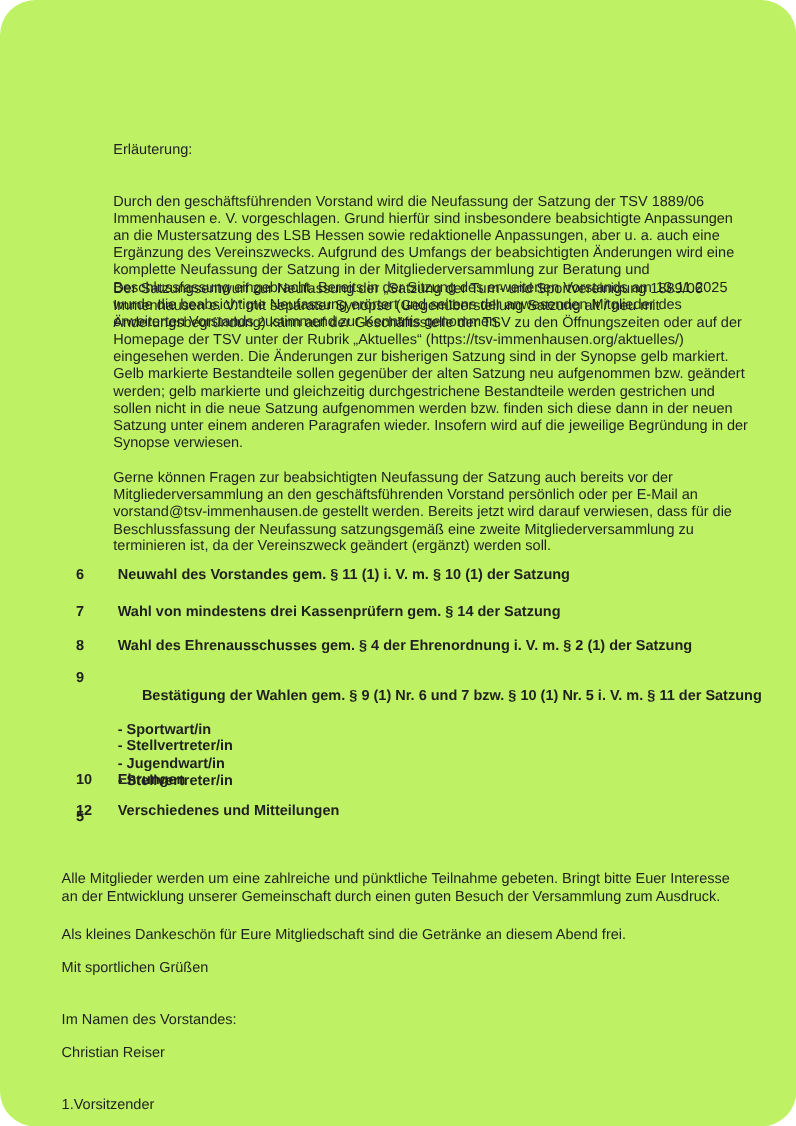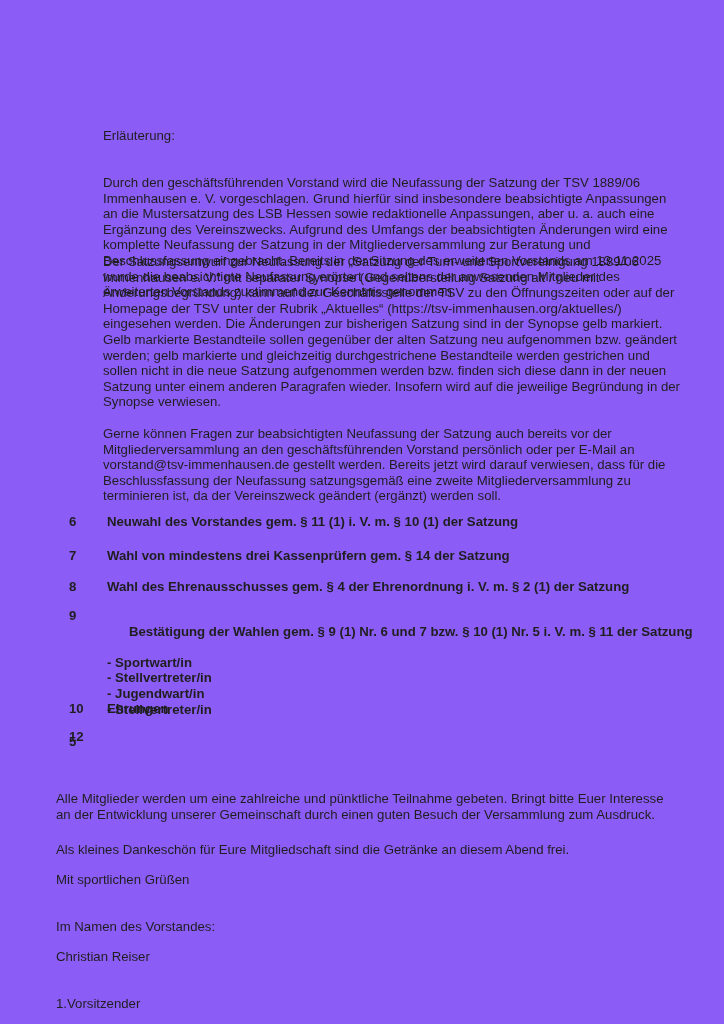--- a/index.html
+++ b/index.html
@@ -4,26 +4,27 @@
 <style>
   html, body {
     margin: 0;
     padding: 0;
     background: #ffffff;
   }
   .page {
     position: relative;
     width: 724px;
     height: 1024px;
-    background: #8b5cf6;
+    background: #bef264;
     font-family: "Liberation Sans", "DejaVu Sans", sans-serif;
     font-size: 13.2px;
     line-height: 15.6px;
     color: #1f1f1f;
     overflow: hidden;
+    border-radius: 32px;
   }
   .block {
     position: absolute;
     white-space: pre;
   }
   .indent { left: 103px; }
   .leftcol { left: 56px; }
   .agenda-item {
     left: 69px;
     display: flex;
@@ -104,20 +105,21 @@
     <span class="num">10</span>
     <span class="title">Ehrungen</span>
   </div>
 
   <div class="block agenda-item" style="top:734px">
     <span class="num">5</span>
   </div>
 
   <div class="block agenda-item" style="top:729px">
     <span class="num">12</span>
+    <span class="title">Verschiedenes und Mitteilungen</span>
   </div>
 
   <div class="block leftcol" style="top:842px">Als kleines Dankeschön für Eure Mitgliedschaft sind die Getränke an diesem Abend frei.</div>
 
   <div class="block leftcol" style="top:791px">Alle Mitglieder werden um eine zahlreiche und pünktliche Teilnahme gebeten. Bringt bitte Euer Interesse
 an der Entwicklung unserer Gemeinschaft durch einen guten Besuch der Versammlung zum Ausdruck.</div>
 
   <div class="block leftcol" style="top:841px">
     <div>Mit sportlichen Grüßen</div>
     <div>Im Namen des Vorstandes:</div>

